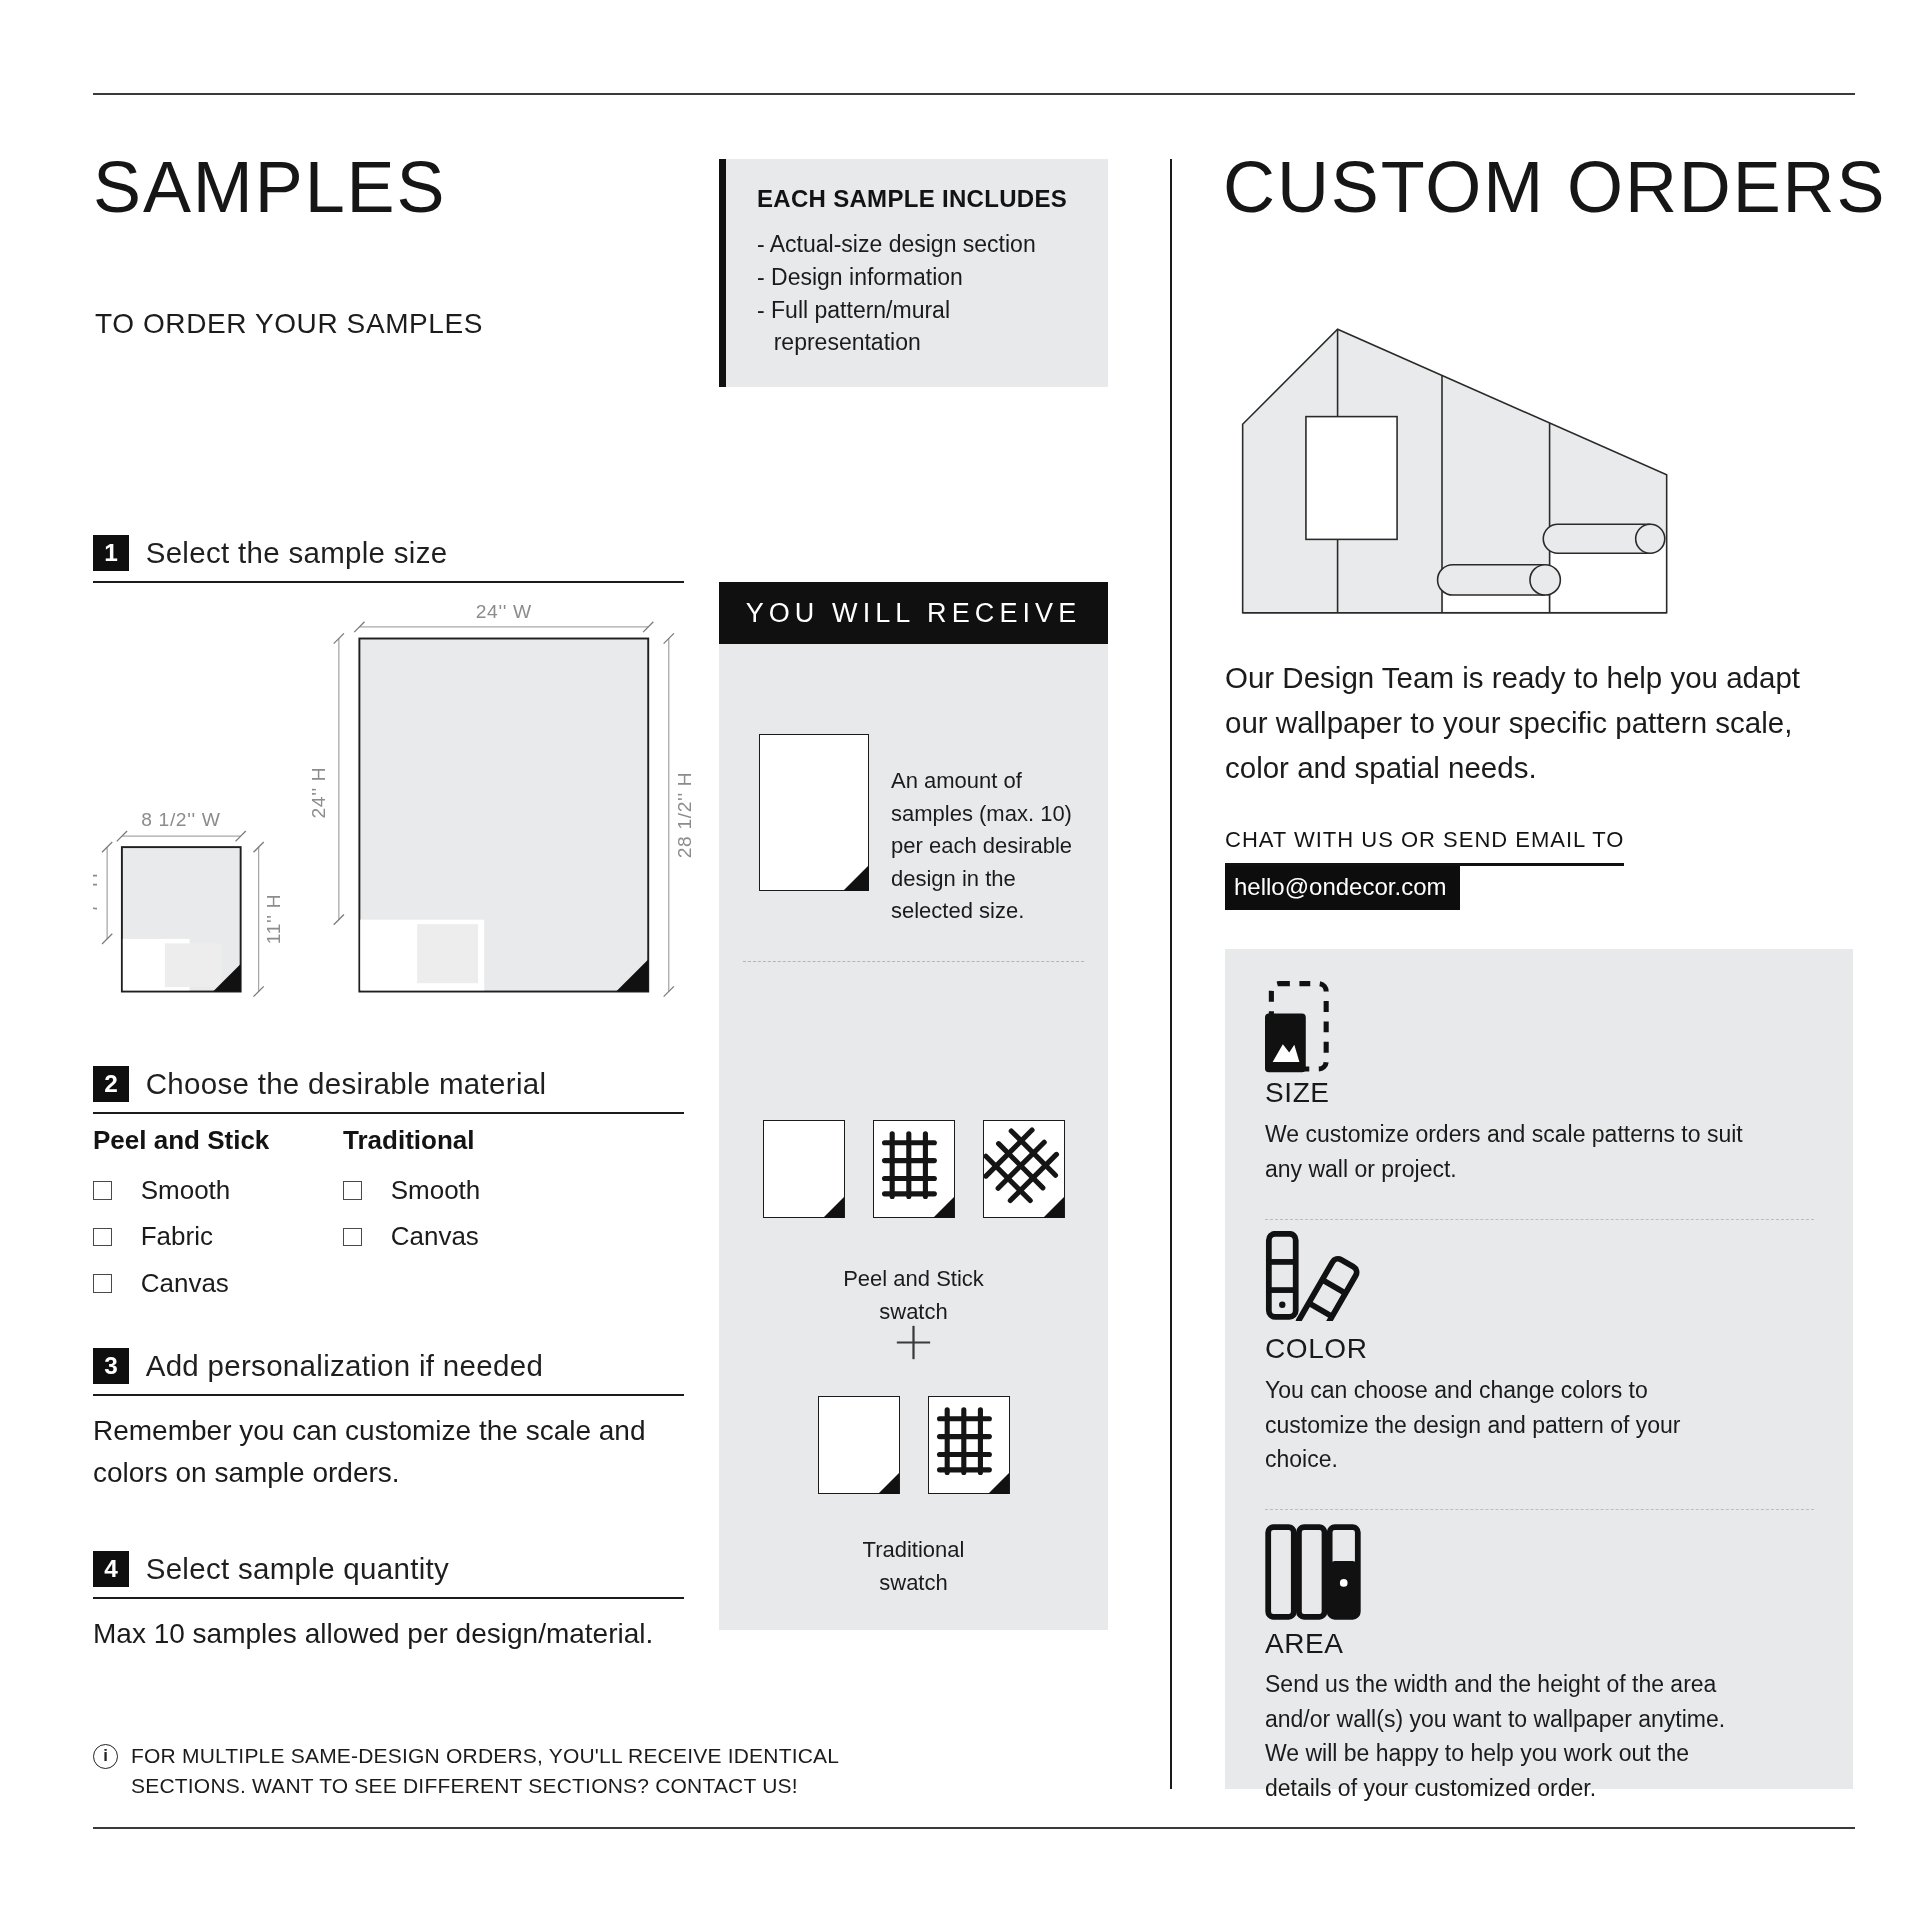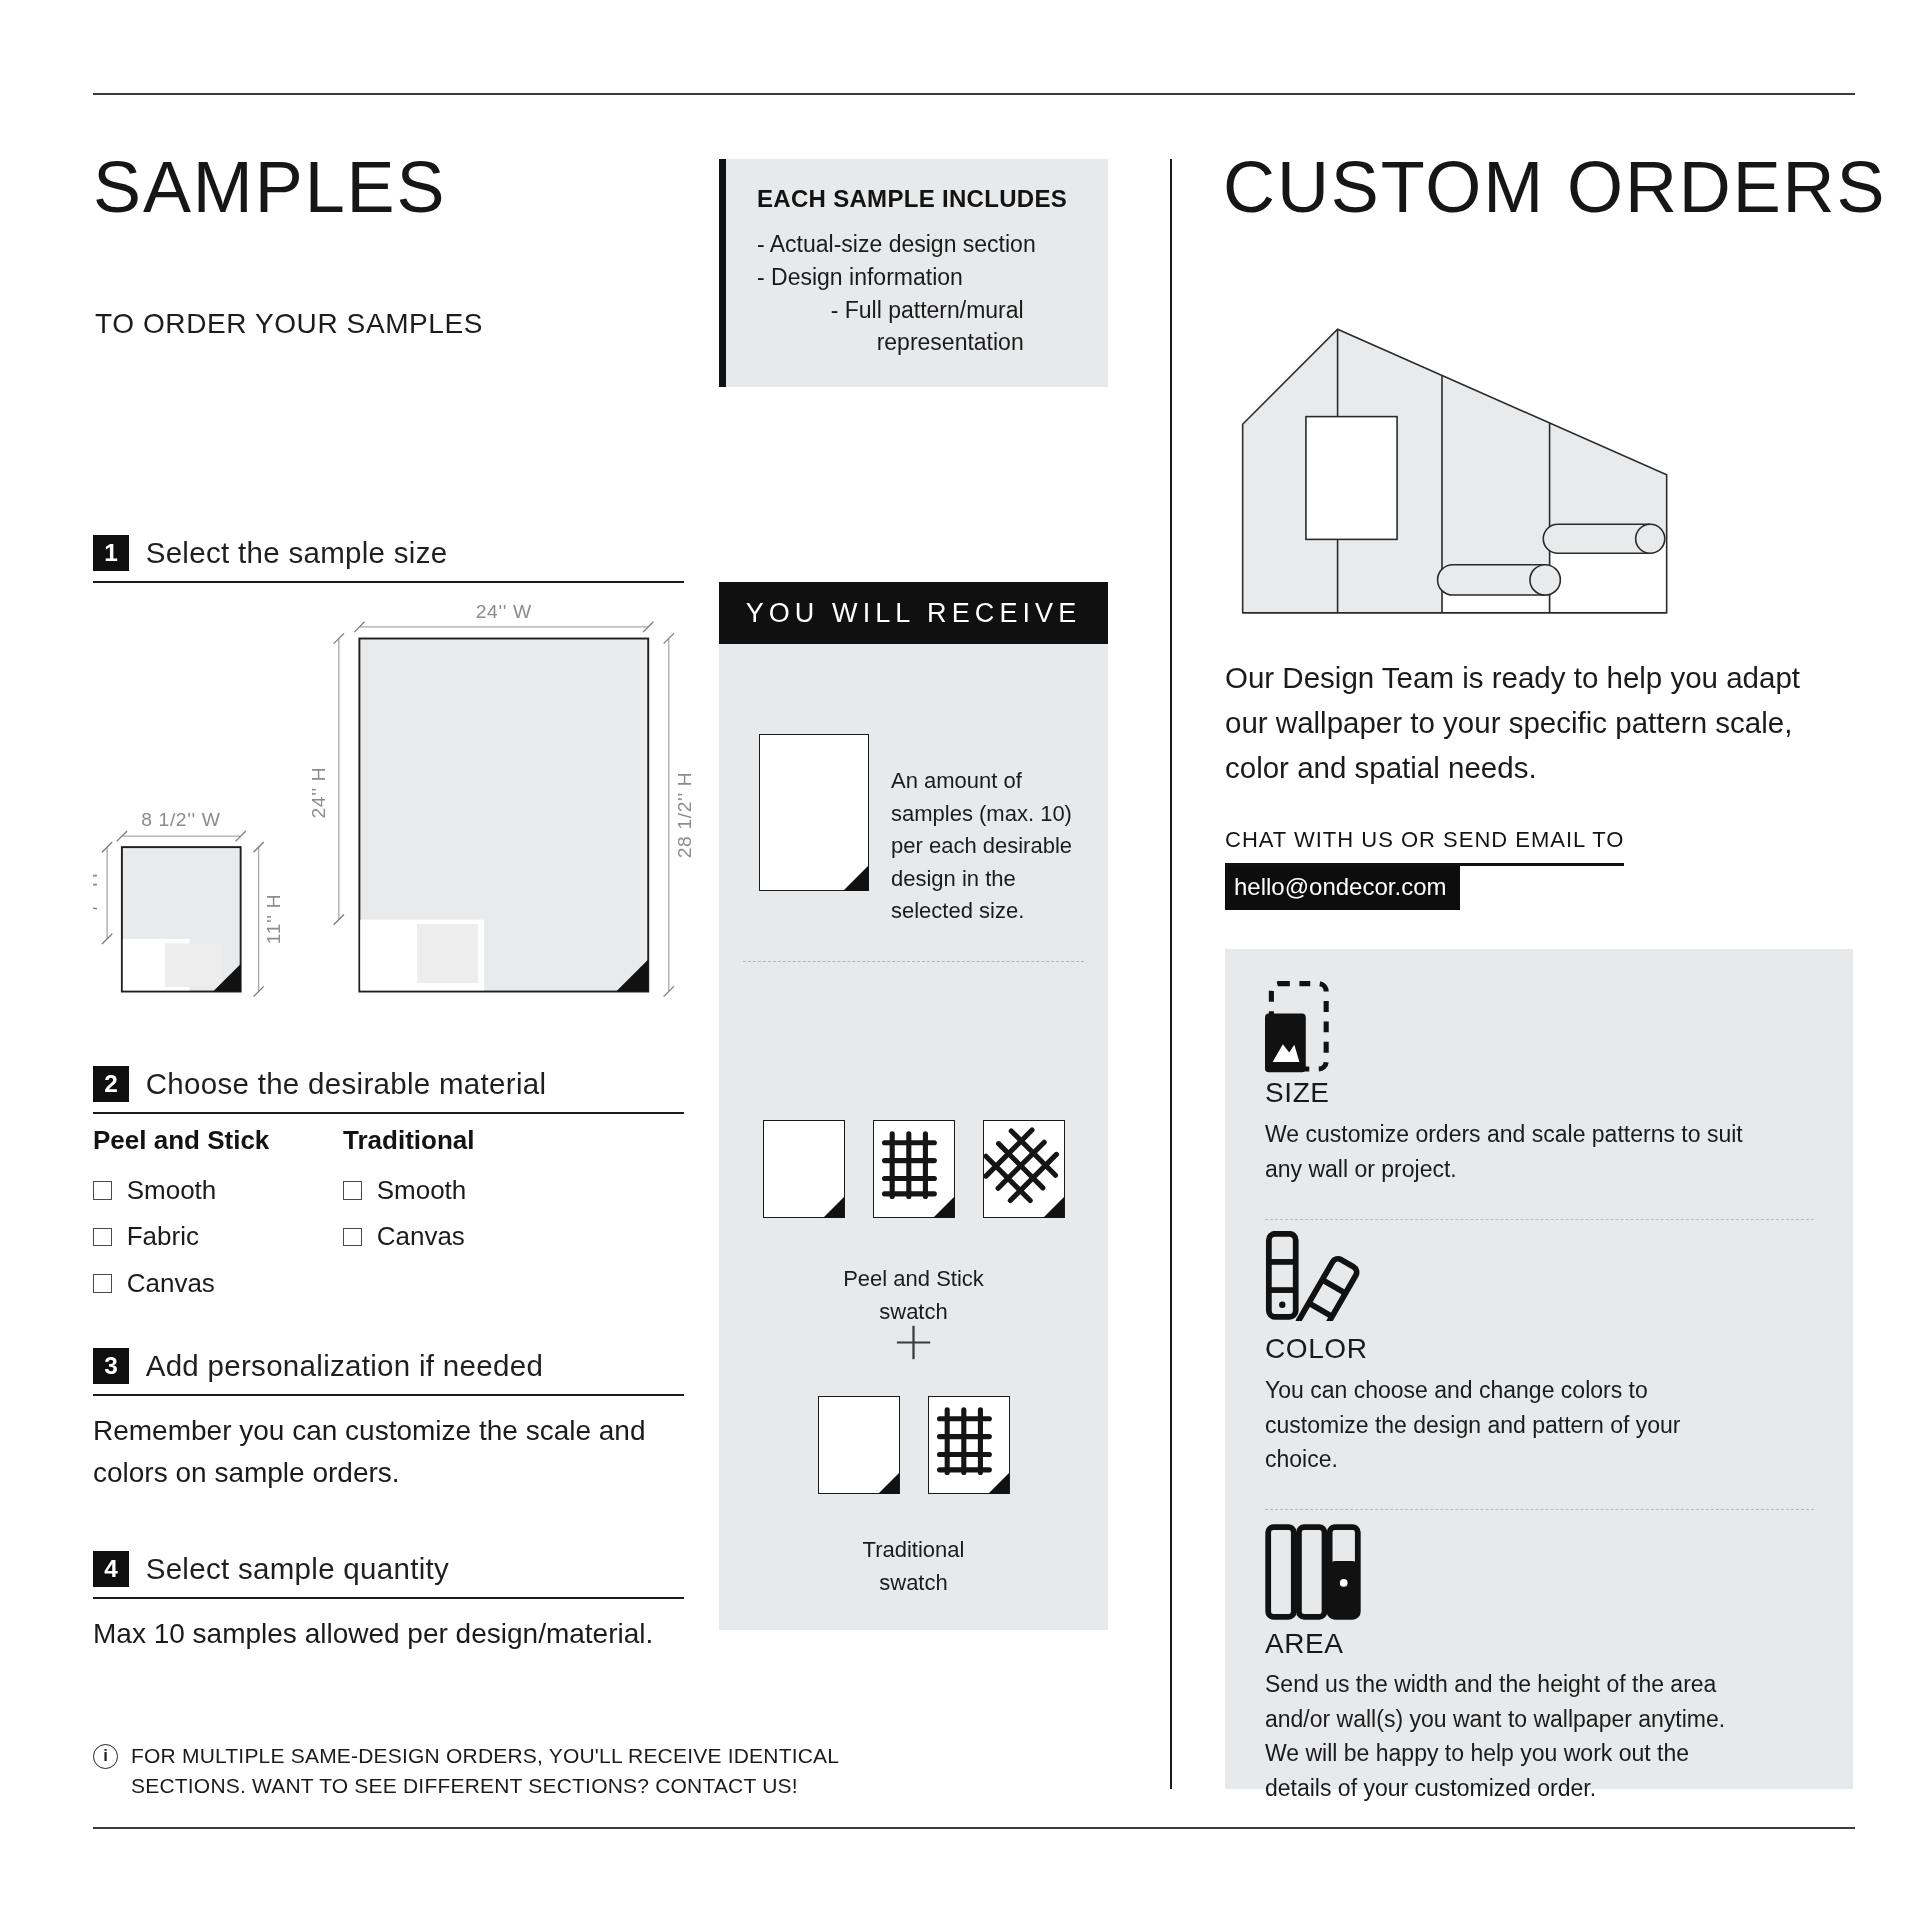--- a/index.html
+++ b/index.html
@@ -17,21 +17,21 @@
   .includes-item{font-size:23px;line-height:1.42;color:#1b1b1b;padding-left:16.7px;text-indent:-16.7px;}
   .includes-item::before{content:"- ";}
   
   .step{position:absolute;left:93px;width:591px;display:flex;align-items:center;gap:16.7px;border-bottom:2.6px solid #1b1b1b;padding-bottom:10.3px;}
   .step-num{width:36px;height:36px;background:#0f0f0f;color:#fff;font-size:24.4px;font-weight:600;display:flex;align-items:center;justify-content:center;flex:0 0 auto;}
   .step-label{font-size:29.5px;letter-spacing:0.3px;color:#1f1f1f;}
   .body-text{font-size:28px;line-height:1.5;color:#1b1b1b;}
   
   .mat-col{position:absolute;}
   .mat-title{font-size:26px;font-weight:bold;margin-bottom:19px;color:#131313;}
-  .mat-item{font-size:26px;color:#1b1b1b;margin-bottom:15.4px;display:flex;align-items:center;gap:15px;}
+  .mat-item{font-size:26px;color:#1b1b1b;margin-bottom:15.4px;display:flex;align-items:center;gap:29px;}
   .checkbox{width:16.7px;height:16.7px;border:1.9px solid #4a4a4a;display:inline-block;flex:0 0 auto;background:#fff;}
   
   .footnote{position:absolute;left:93px;top:1741px;display:flex;gap:13px;align-items:flex-start;}
   .info-circle{width:23px;height:23px;border:1.9px solid #222;border-radius:50%;font-size:16.7px;font-weight:600;display:flex;align-items:center;justify-content:center;color:#222;flex:0 0 auto;margin-top:2.6px;}
   .footnote-text{font-size:21px;line-height:1.45;letter-spacing:0.2px;color:#1b1b1b;}
   
   .receive-header{position:absolute;left:719px;top:582px;width:389px;height:62px;background:#101010;color:#ffffff;display:flex;align-items:center;justify-content:center;font-size:27px;letter-spacing:5.1px;}
   .receive-body{position:absolute;left:719px;top:644px;width:389px;height:986px;background:#e8e9ea;}
   .paper-icon{position:absolute;left:40px;top:90px;width:108px;height:155px;background:#ffffff;border:1.9px solid #1b1b1b;}
   .fold::after{content:"";position:absolute;right:-0.6px;bottom:-0.6px;width:0;height:0;border-left:26px solid transparent;border-bottom:26px solid #111;}
@@ -63,21 +63,21 @@
 <div class="abs big-title" style="left:93px;top:146px;">SAMPLES</div>
 
 <div class="abs subtitle" style="left:95px;top:303px;">
   <div>TO ORDER YOUR SAMPLES</div>
 </div>
 
 <div class="includes-box">
   <div class="includes-title">EACH SAMPLE INCLUDES</div>
   <div class="includes-item">Actual-size design section</div>
   <div class="includes-item">Design information</div>
-  <div class="includes-item" style="width:250px;text-align:right;">Full pattern/mural representation</div>
+  <div class="includes-item" style="width:250px;">Full pattern/mural representation</div>
 </div>
 
 <div class="step" style="top:535px;">
   <div class="step-num">1</div>
   <div class="step-label">Select the sample size</div>
 </div>
 
 <svg class="abs" style="left:93px;top:600px;" width="613" height="414" viewBox="0 0 955 645">
 
   <rect x="415" y="60" width="450" height="550" fill="#e8eaeb" stroke="#1f1f1f" stroke-width="3"></rect>

